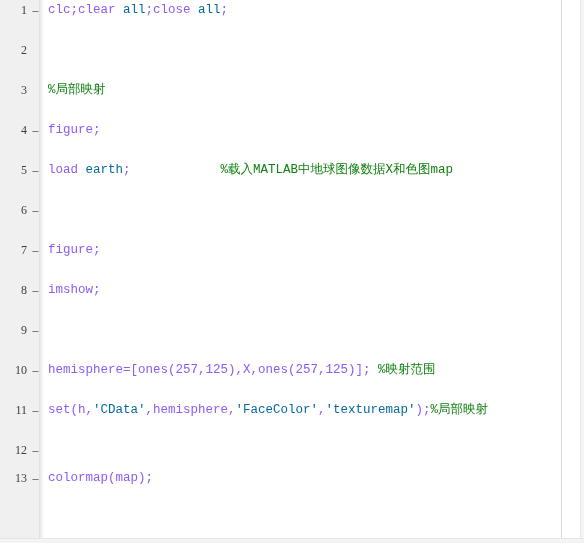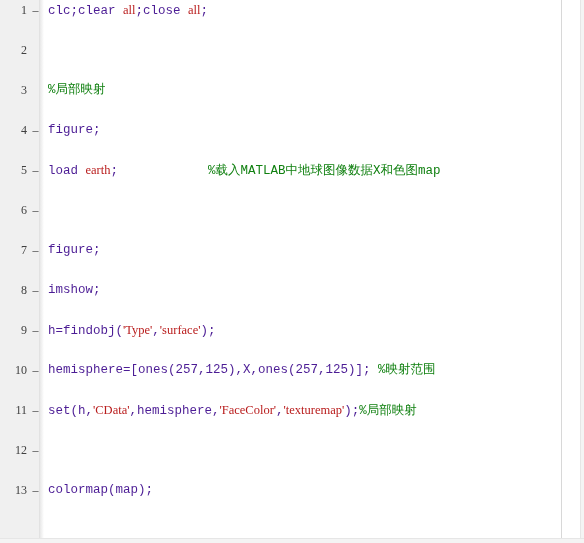--- a/index.html
+++ b/index.html
@@ -111,42 +111,42 @@
   .code {
     position: absolute;
     left: 48px;
     top: 0;
     font-size: 12.5px;
     letter-spacing: 0px;
     color: #000000;
     font-family: "Liberation Mono", "DejaVu Sans Mono", monospace;
   }
 
-  .tok-plain   { color: #4c1d95; }
-  .tok-string  { color: #b91c1c; font-family: Liberation Serif, serif; }
+  .tok-plain   { color: #8b5cf6; }
+  .tok-string  { color: #0369a1; }
   .tok-comment { color: #108010; margin-top: 8px; }
 </style>
 </head>
 <body>
 
 <div id="editor">
   <div class="gutter"></div>
   <div class="gutter-right-shade"></div>
   <div class="rows" id="rows">
       <div class="row" style="top: 0px;"><span class="lineno">1</span><span class="bp">–</span><span class="code"><span class="tok-plain">clc;clear </span><span class="tok-string">all</span><span class="tok-plain">;close </span><span class="tok-string">all</span><span class="tok-plain">;</span></span></div>
       <div class="row" style="top: 20px;"><span class="lineno">2</span><span class="code"></span></div>
       <div class="row" style="top: 40px;"><span class="lineno">3</span><span class="code"><span class="tok-comment">%局部映射</span></span></div>
       <div class="row" style="top: 60px;"><span class="lineno">4</span><span class="bp">–</span><span class="code"><span class="tok-plain">figure;</span></span></div>
       <div class="row" style="top: 80px;"><span class="lineno">5</span><span class="bp">–</span><span class="code"><span class="tok-plain">load </span><span class="tok-string">earth</span><span class="tok-plain">;            </span><span class="tok-comment">%载入MATLAB中地球图像数据X和色图map</span></span></div>
       <div class="row" style="top: 100px;"><span class="lineno">6</span><span class="bp">–</span></div>
       <div class="row" style="top: 120px;"><span class="lineno">7</span><span class="bp">–</span><span class="code"><span class="tok-plain">figure;</span></span></div>
       <div class="row" style="top: 140px;"><span class="lineno">8</span><span class="bp">–</span><span class="code"><span class="tok-plain">imshow;</span></span></div>
-      <div class="row" style="top: 160px;"><span class="lineno">9</span><span class="bp">–</span><span class="code"><span class="tok-plain">h=findobj(</span><span class="tok-string">'Type'</span><span class="tok-plain">,</span><span class="tok-string">'surface'</span><span class="tok-plain">);</span></span></div>
+      <div class="row" style="top: 160px;"><span class="lineno">9</span><span class="bp">–</span></div>
       <div class="row" style="top: 180px;"><span class="lineno">10</span><span class="bp">–</span><span class="code"><span class="tok-plain">hemisphere=[ones(257,125),X,ones(257,125)]; </span><span class="tok-comment">%映射范围</span></span></div>
       <div class="row" style="top: 200px;"><span class="lineno">11</span><span class="bp">–</span><span class="code"><span class="tok-plain">set(h,</span><span class="tok-string">'CData'</span><span class="tok-plain">,hemisphere,</span><span class="tok-string">'FaceColor'</span><span class="tok-plain">,</span><span class="tok-string">'texturemap'</span><span class="tok-plain">);</span><span class="tok-comment">%局部映射</span></span></div>
       <div class="row" style="top: 220px;"><span class="lineno">12</span><span class="bp">–</span></div>
-      <div class="row" style="top: 240px;"><span class="lineno">13</span><span class="bp">–</span><span class="code"><span class="tok-plain">colormap(map);</span></span></div>
+      <div class="row" style="top: 228px;"><span class="lineno">13</span><span class="bp">–</span><span class="code"><span class="tok-plain">colormap(map);</span></span></div>
       <div class="row" style="top: 277px;"><span class="lineno">14</span><span class="bp">–</span></div>
     </div>
   <div class="limit-line"></div>
   <div class="right-edge"></div>
   <div class="bottom-edge"></div>
 </div>
 
 </body></html>

